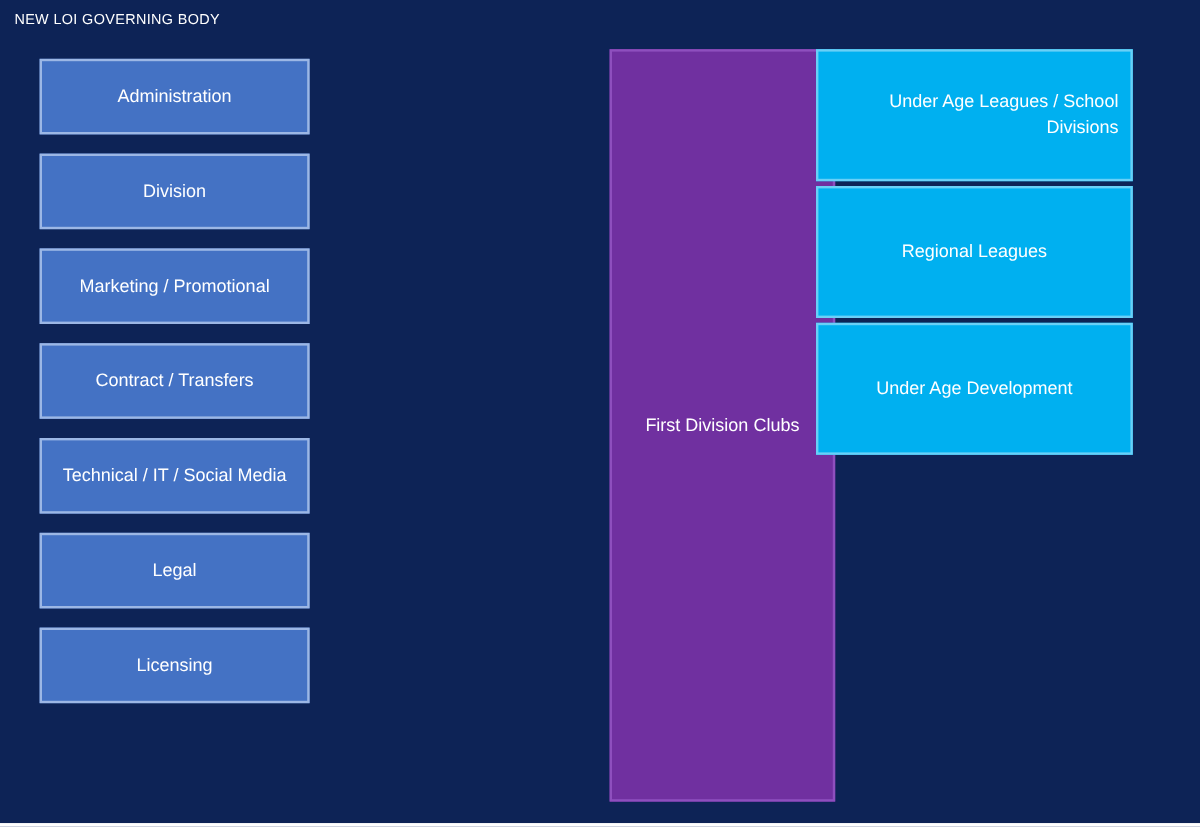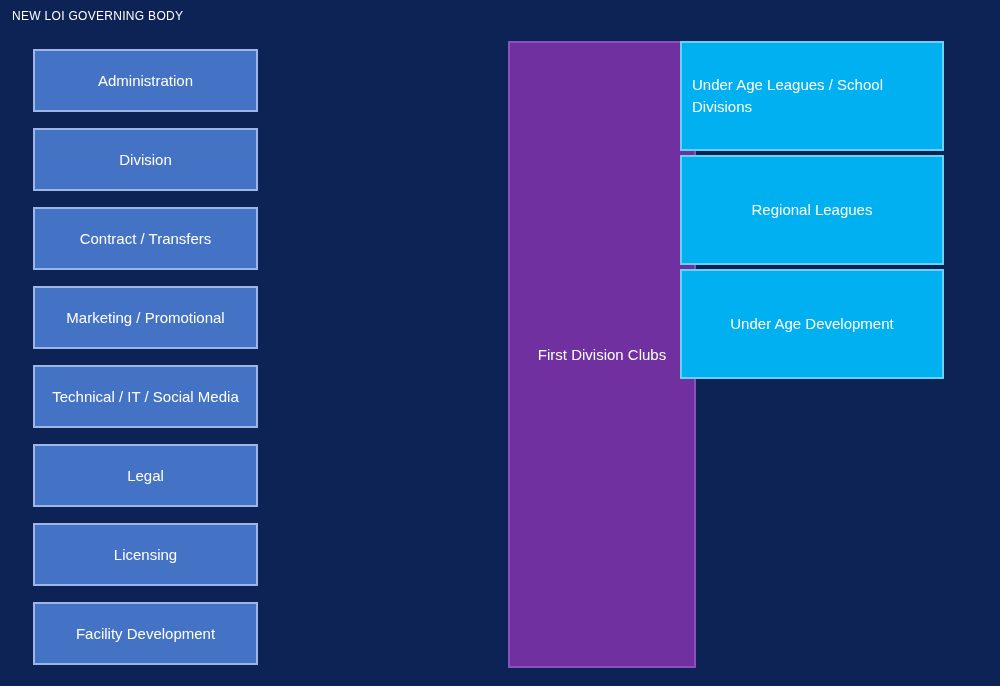--- a/index.html
+++ b/index.html
@@ -23,21 +23,21 @@
     color: var(--text, #ffffff);
     font-size: 12px;
     letter-spacing: 0.3px;
     white-space: nowrap;
   }
   .box {
     box-sizing: border-box;
     display: flex;
     align-items: center;
     justify-content: center;
-    text-align: left;
+    text-align: right;
     color: var(--text, #ffffff);
     font-size: 15px;
     line-height: 1.45;
     padding: 4px 10px;
   }
   .dept-col {
     position: absolute;
     left: 33px;
     top: 49px;
     width: 225px;
@@ -88,26 +88,25 @@
 </head>
 <body>
 
 <div class="canvas">
 
   <div class="title">NEW LOI GOVERNING BODY</div>
 
   <div class="dept-col">
     <div class="box dept">Administration</div>
     <div class="box dept">Division</div>
+    <div class="box dept">Marketing / Promotional</div>
     <div class="box dept">Contract / Transfers</div>
-    <div class="box dept">Marketing / Promotional</div>
     <div class="box dept">Technical / IT / Social Media</div>
     <div class="box dept">Legal</div>
     <div class="box dept">Licensing</div>
-    <div class="box dept">Facility Development</div>
   </div>
 
 
   <div class="box first">First Division Clubs</div>
 
   <div class="youth-col">
     <div class="box youth">Under Age Leagues / School Divisions</div>
     <div class="box youth">Regional Leagues</div>
     <div class="box youth">Under Age Development</div>
   </div>

